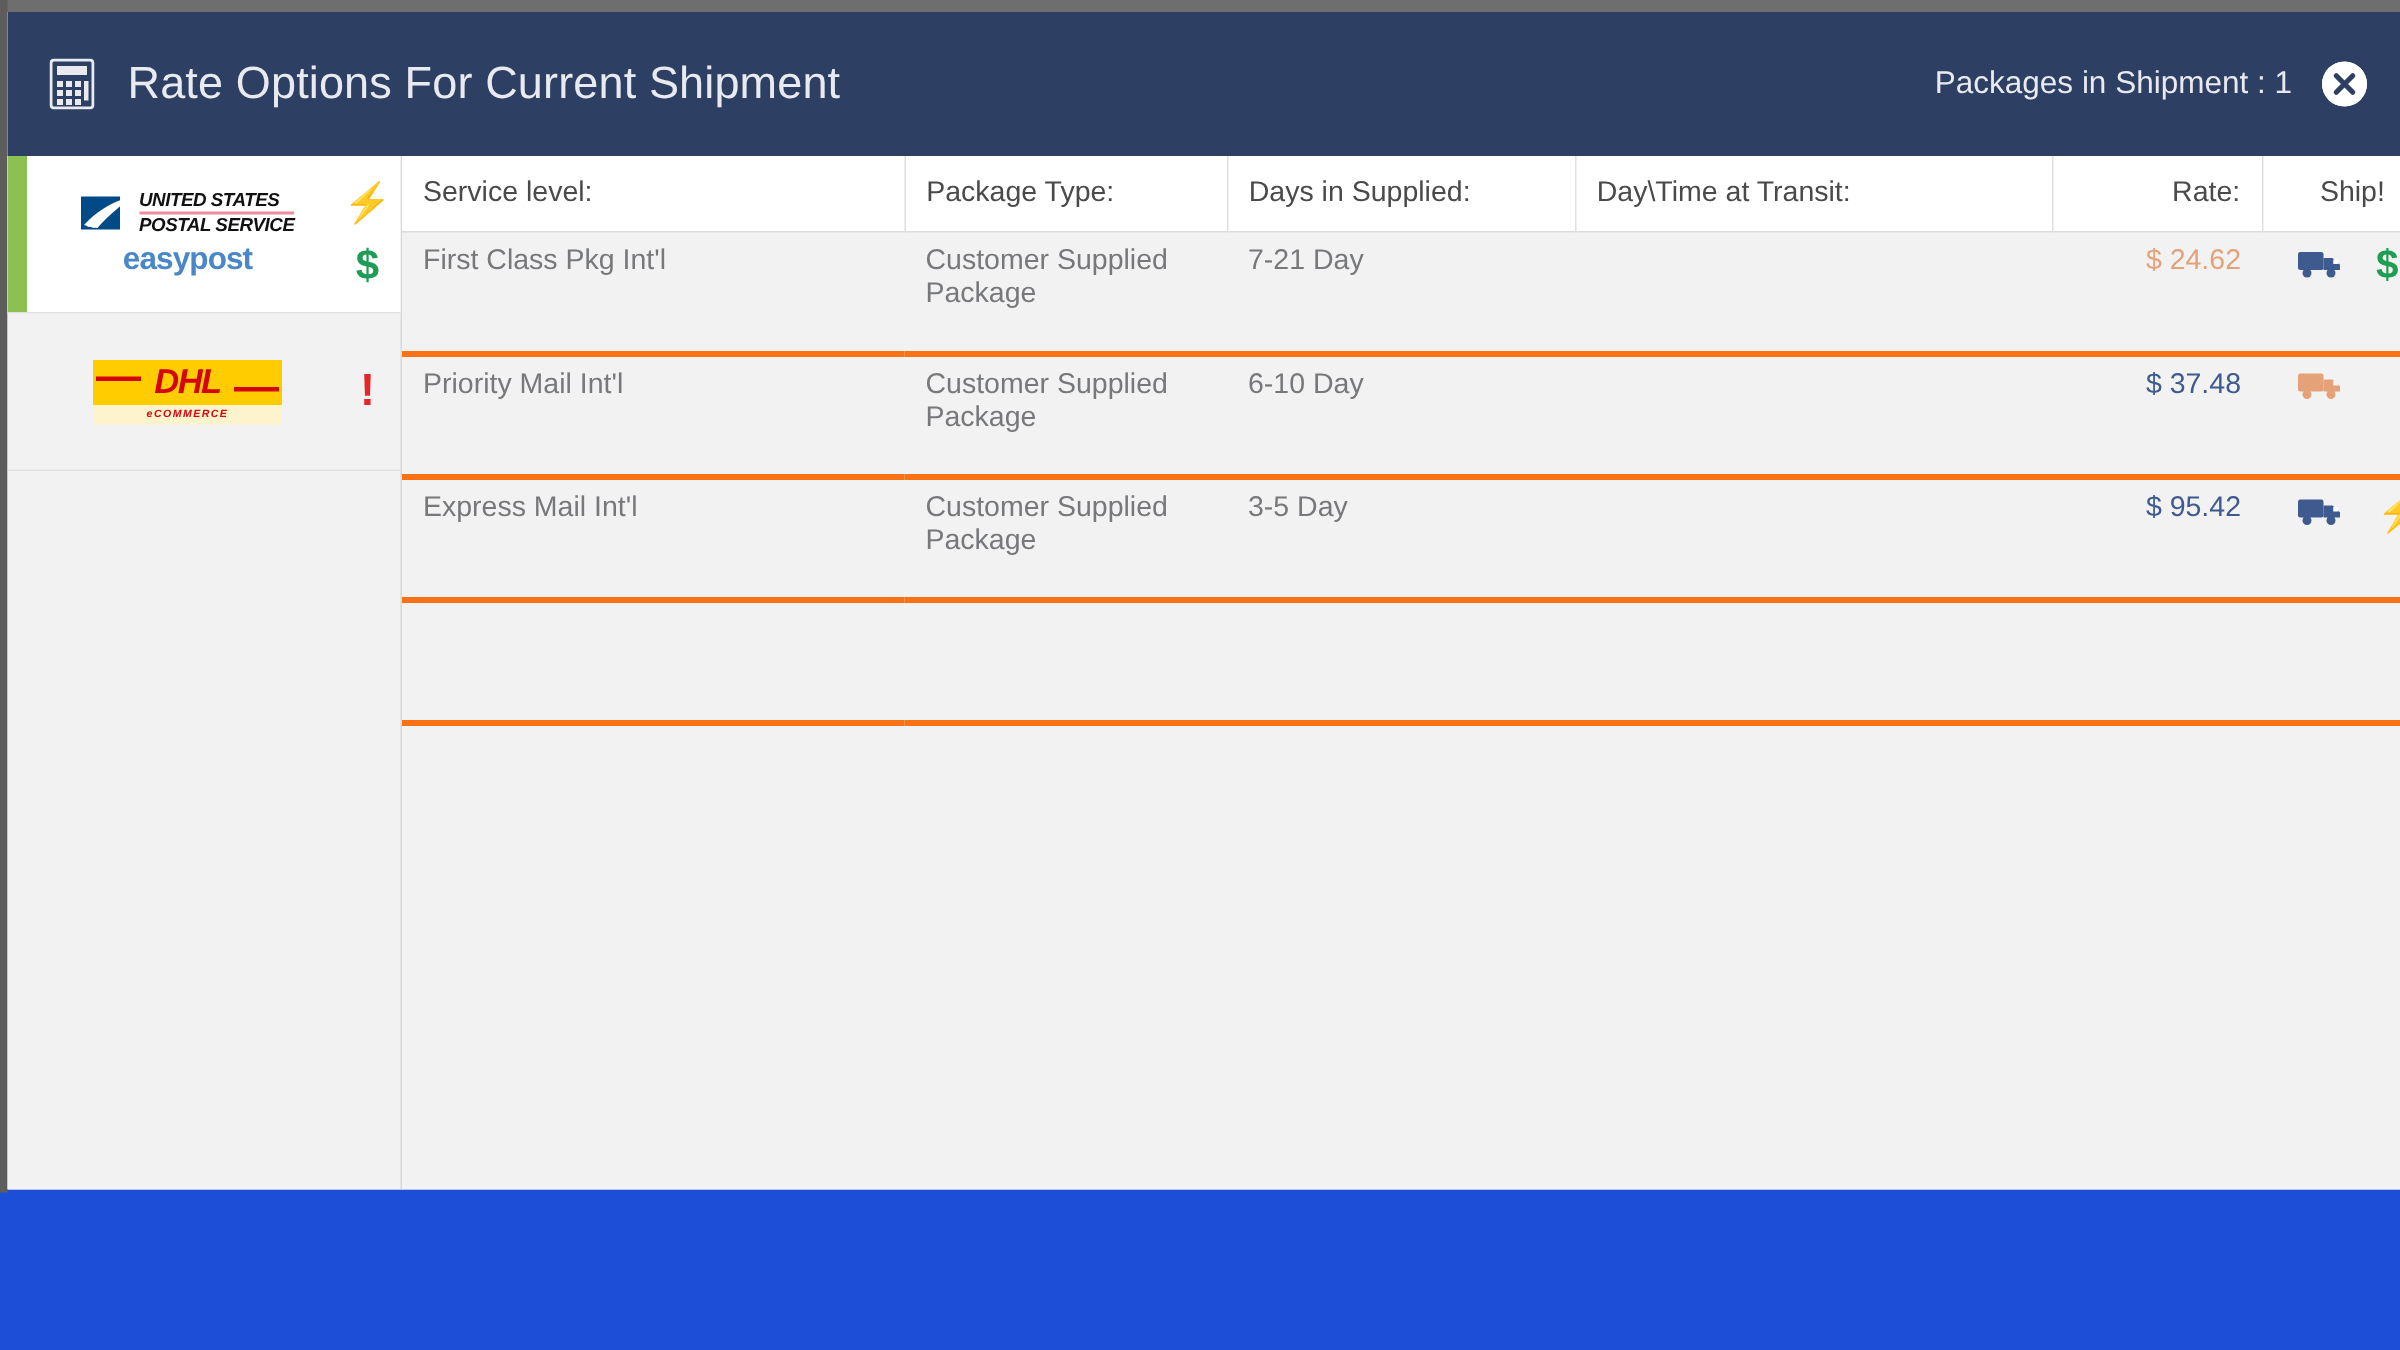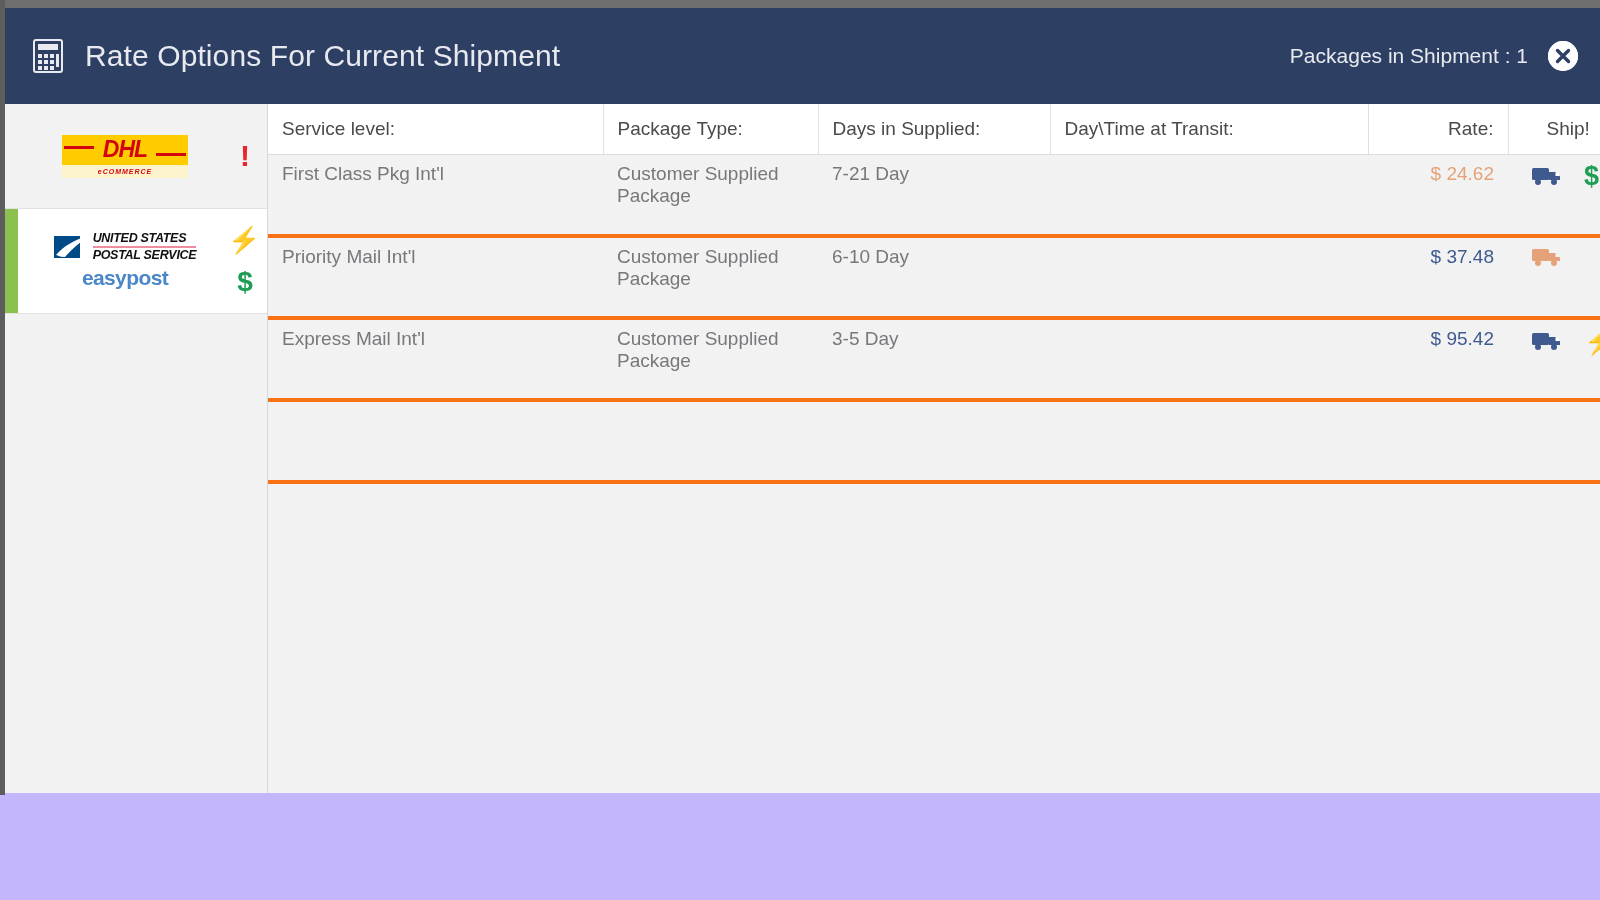--- a/index.html
+++ b/index.html
@@ -7,21 +7,21 @@
     margin: 0;
     padding: 0;
     background: #ffffff;
     font-family: "Liberation Sans", sans-serif;
   }
   #app {
     position: relative;
     width: 1600px;
     height: 900px;
     overflow: hidden;
-    background: #c4b5fd;
+    background: #1d4ed8;
   }
 
   
   .top-strip {
     position: absolute;
     top: 0; left: 0;
     width: 1600px;
     height: 8px;
     background: #6e6e6e;
   }
@@ -360,56 +360,56 @@
             <path d="M9.5 9.5 L20.5 20.5 M20.5 9.5 L9.5 20.5" stroke="#2d3f63" stroke-width="3.4" stroke-linecap="round"></path>
           </svg>
         </span>
       </div>
     </div>
 
     <div class="modal-body">
 
       <div class="carrier-list">
 
-        <div class="carrier-card">
-          <div class="carrier-logo-wrap">
-            <div class="dhl-logo">
-              <div class="dhl-main">
-                <span class="dhl-stripe s1"></span>
-                <span class="dhl-stripe s2"></span>
-                <span class="dhl-text">DHL</span>
-              </div>
-              <div class="dhl-sub">
-                <span>eCOMMERCE</span>
-              </div>
-            </div>
-          </div>
-          <div class="carrier-flags">
-            <span class="flag-excl">!</span>
-          </div>
-        </div>
-
         <div class="carrier-card selected">
           <div class="carrier-logo-wrap">
             <div class="usps-logo">
               <svg class="usps-eagle" viewBox="0 0 34 26" aria-hidden="true">
                 <rect x="0" y="2" width="26" height="22" fill="#004b87"></rect>
                 <path d="M2 21 C10 12, 20 6, 33 2 C22 9, 14 16, 9 23 Z" fill="#ffffff"></path>
                 <path d="M4 22 C12 14, 22 8, 33 3 C24 10, 16 17, 11 23 Z" fill="#ffffff"></path>
               </svg>
               <span class="usps-words">
                 <span class="l1">UNITED STATES</span>
                 <span class="l2">POSTAL SERVICE</span>
               </span>
             </div>
             <div class="easypost-word">easypost</div>
           </div>
           <div class="carrier-flags">
             <span class="flag-bolt">⚡</span>
             <span class="flag-dollar">$</span>
+          </div>
+        </div>
+
+        <div class="carrier-card">
+          <div class="carrier-logo-wrap">
+            <div class="dhl-logo">
+              <div class="dhl-main">
+                <span class="dhl-stripe s1"></span>
+                <span class="dhl-stripe s2"></span>
+                <span class="dhl-text">DHL</span>
+              </div>
+              <div class="dhl-sub">
+                <span>eCOMMERCE</span>
+              </div>
+            </div>
+          </div>
+          <div class="carrier-flags">
+            <span class="flag-excl">!</span>
           </div>
         </div>
 
       </div>
 
       <div class="rates-pane">
         <table class="rates">
           <thead>
             <tr>
               <th class="col-service">Service level:</th>

